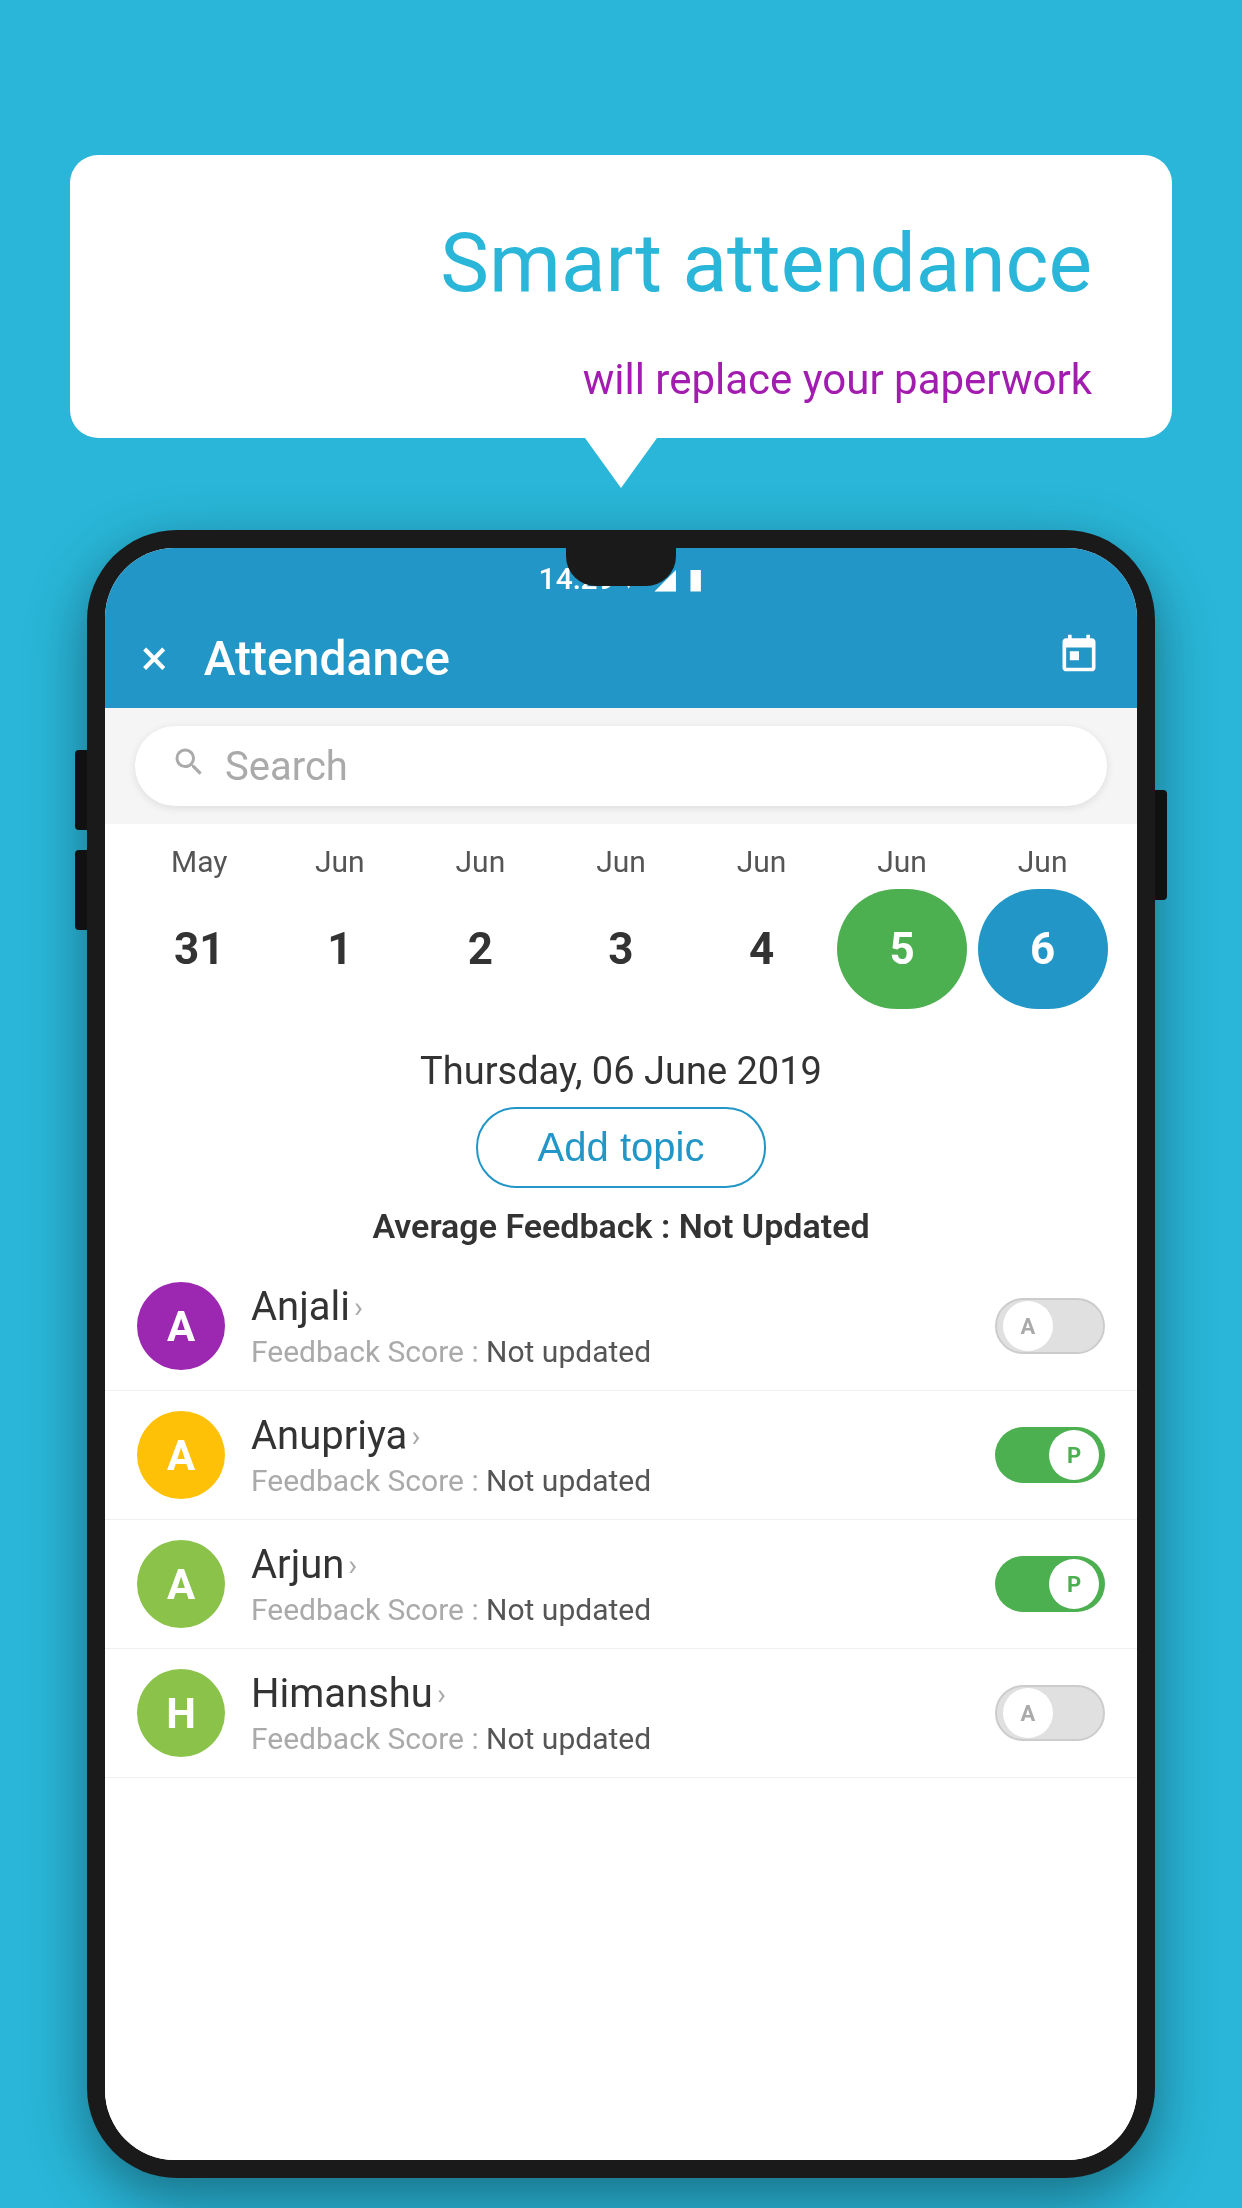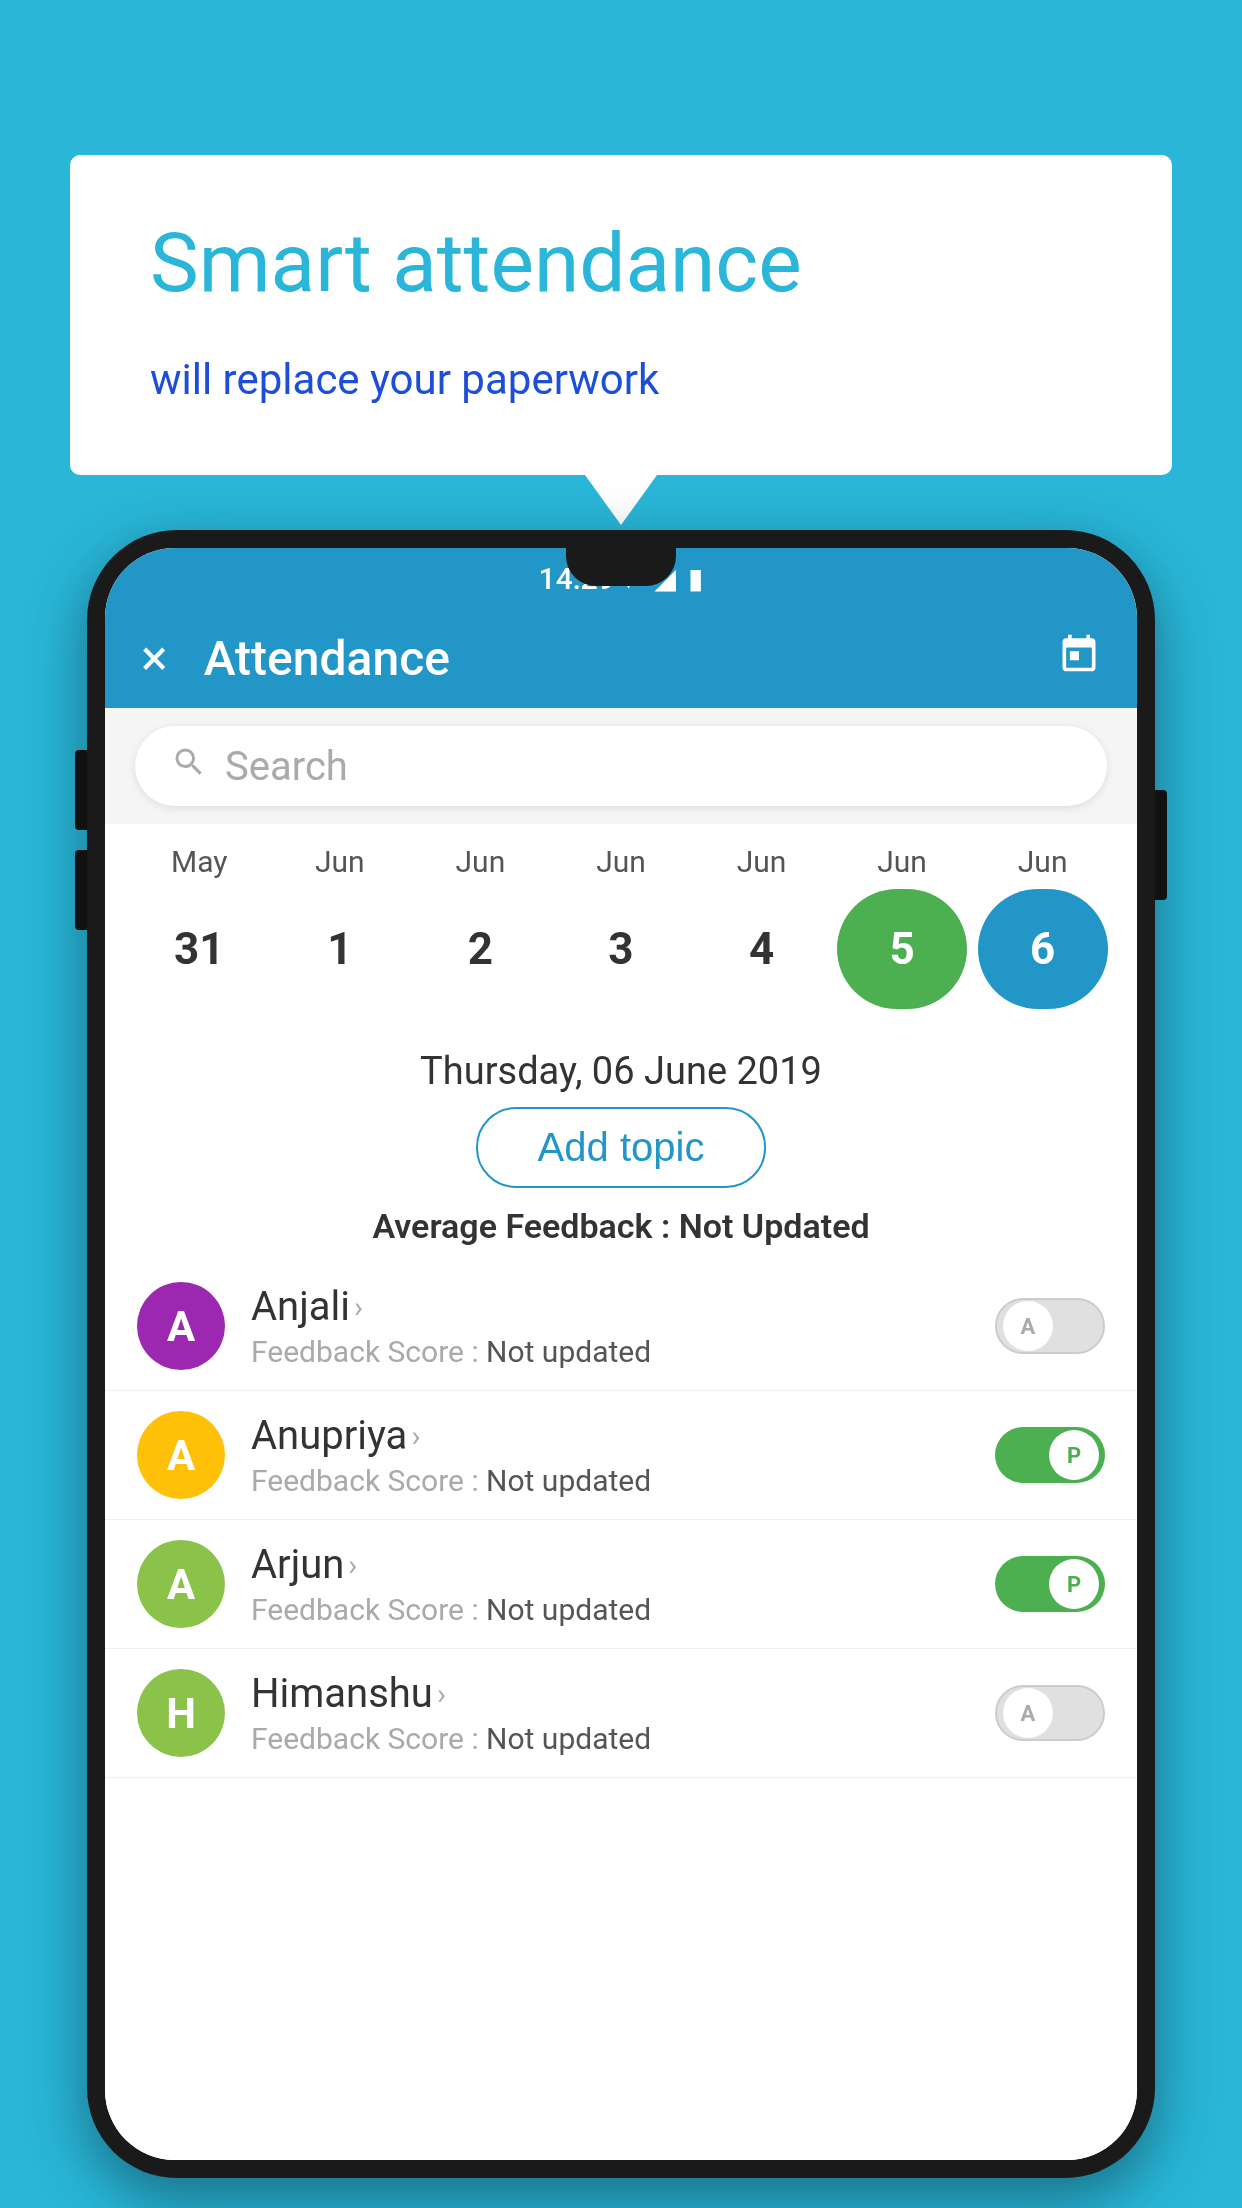--- a/index.html
+++ b/index.html
@@ -19,35 +19,35 @@
       top: 155px;
       left: 70px;
       right: 70px;
       display: flex;
       flex-direction: column;
       align-items: center;
     }
 
     .speech-bubble {
       background: white;
-      border-radius: 10px;
-      padding: 60px 80px 71px;
-      text-align: left;
+      border-radius: 28px;
+      padding: 60px 80px 34px;
+      text-align: right;
       width: 100%;
     }
 
     .speech-bubble-title {
       color: #29b6d8;
       font-size: 82px;
       font-weight: 400;
       margin-bottom: 18px;
     }
 
     .speech-bubble-sub {
-      color: #1d4ed8;
+      color: #a21caf;
       font-size: 42px;
       font-weight: 400;
       margin-top: 44px;
     }
 
     .speech-bubble-pointer {
       width: 0;
       height: 0;
       border-left: 36px solid transparent;
       border-right: 36px solid transparent;

